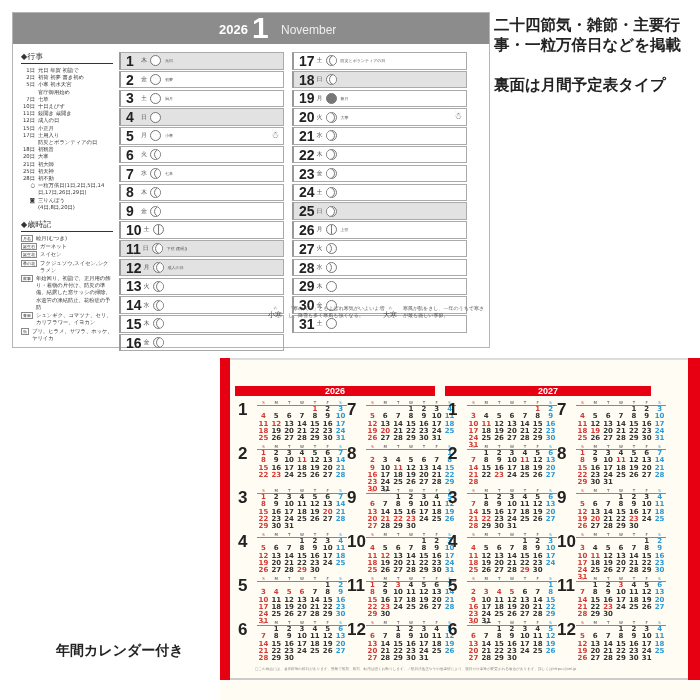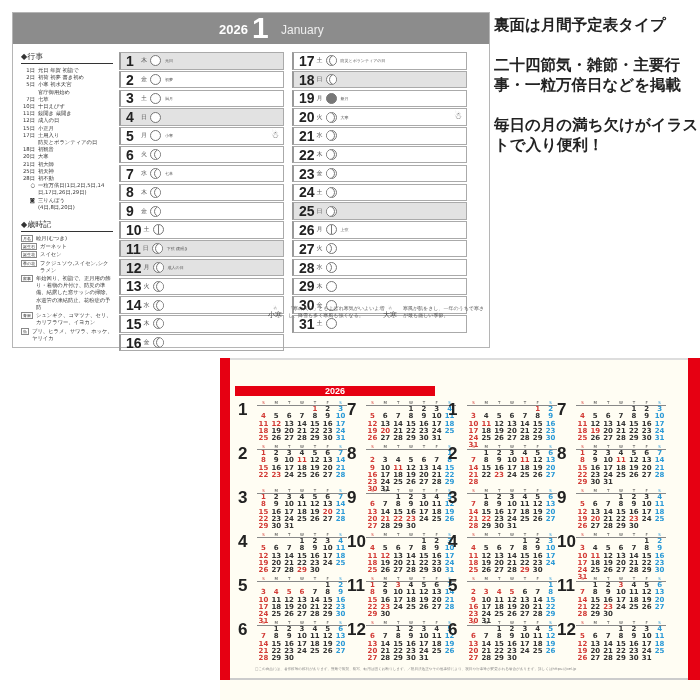--- a/index.html
+++ b/index.html
@@ -53,21 +53,21 @@
 .c-blue{color:#2c9ad6!important}
 .disc{position:absolute;left:25px;top:307px;font-size:3.6px;color:#888;white-space:nowrap}
 </style>
 </head>
 <body>
 
 <div class="sheet">
   <div class="sheet-head">
     <span class="yr">2026</span>
     <span class="mn">1</span>
-    <span class="en">January</span>
+    <span class="en">November</span>
   </div>
   <div class="side">
     <h3>◆行事</h3>
     <div id="events-list">
         <div class="row">
           <span class="d">1日</span>
           <span class="t">元日 年賀 初詣で</span>
         </div>
         <div class="row">
           <span class="d">2日</span>
@@ -405,32 +405,33 @@
       <div style="text-align:center">
           <div>☃</div>
           <div class="lbl">大寒</div>
         </div>
       <div style="width:85px">寒風が肌をさし、一年のうちで寒さが最も厳しい季節。</div>
     </div>
   </div>
 </div>
 
 <div class="feat">
+  <p>二十四節気・雑節・主要行事・一粒万倍日などを掲載</p>
   <p>裏面は月間予定表タイプ</p>
-  <p>二十四節気・雑節・主要行事・一粒万倍日などを掲載</p>
-  <p>毎日の月の満ち欠けがイラストで入り便利！</p>
 </div>
 
 <div class="bottom-caption">
+  <div class="l2">年間カレンダー付き</div>
 </div>
 
 <div class="year-card">
   <div class="redbar-l"></div>
   <div class="year-inner">
     <div class="ybar yb1">2026</div>
+    <div class="ybar yb2">2027</div>
     <div id="ygrid">
         <div class="mblk" style="left: 8px; top: 40px;">
           <div class="mnum">1</div>
           <div class="cal">
             <div class="hd">
               <span class="c-red">S</span>
               <span>M</span>
               <span>T</span>
               <span>W</span>
               <span>T</span>

